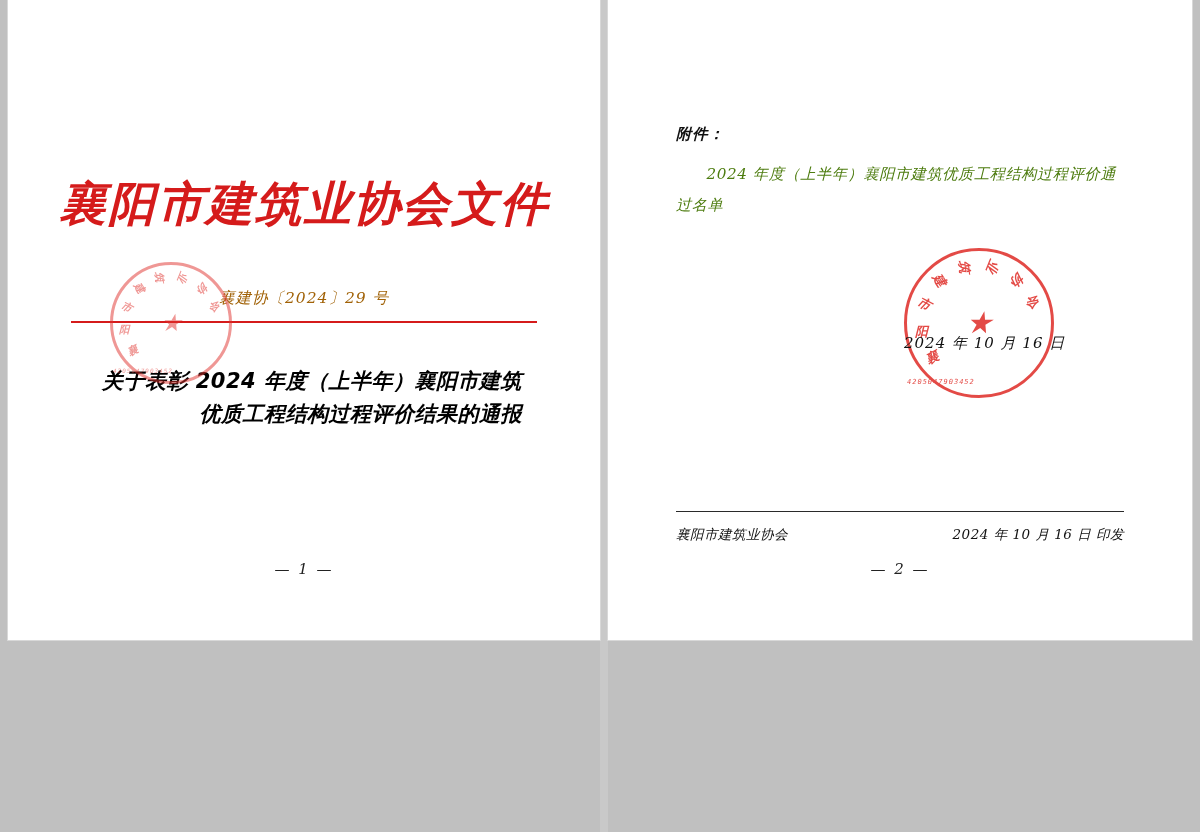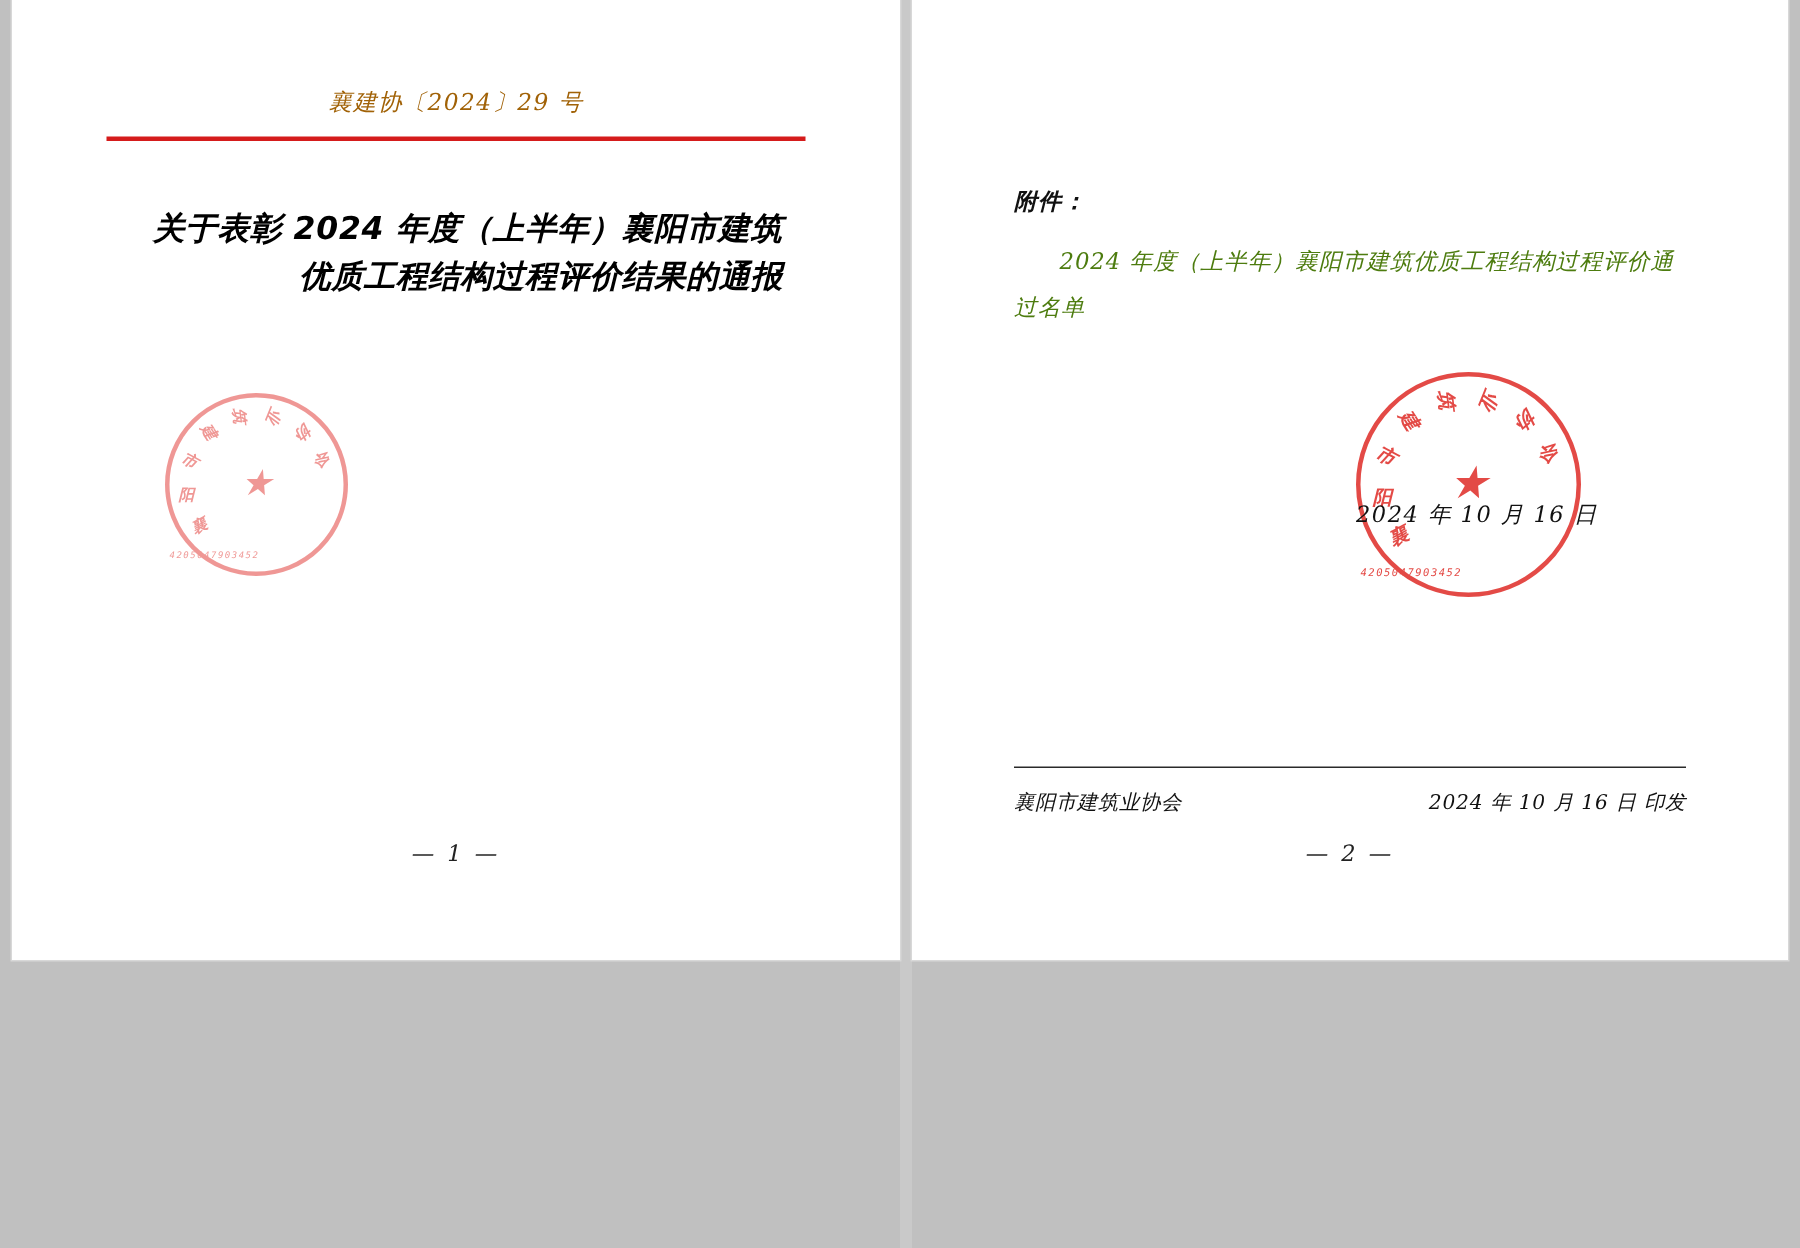--- a/index.html
+++ b/index.html
@@ -217,20 +217,21 @@
     letter-spacing: 0.5px;
   }
 </style>
 </head>
 <body>
 
 <div class="viewer">
 
   <div class="page page-left">
 
+    <div class="masthead">襄阳市建筑业协会文件</div>
 
     <div class="seal seal-left">
       <div class="seal-ring-text">
         <span style="transform:rotate(-118deg) translate(0,-52px) rotate(90deg)">襄</span>
         <span style="transform:rotate(-90deg) translate(0,-52px) rotate(90deg)">阳</span>
         <span style="transform:rotate(-62deg) translate(0,-52px) rotate(90deg)">市</span>
         <span style="transform:rotate(-34deg) translate(0,-52px) rotate(90deg)">建</span>
         <span style="transform:rotate(-6deg) translate(0,-52px) rotate(90deg)">筑</span>
         <span style="transform:rotate(22deg) translate(0,-52px) rotate(90deg)">业</span>
         <span style="transform:rotate(50deg) translate(0,-52px) rotate(90deg)">协</span>

